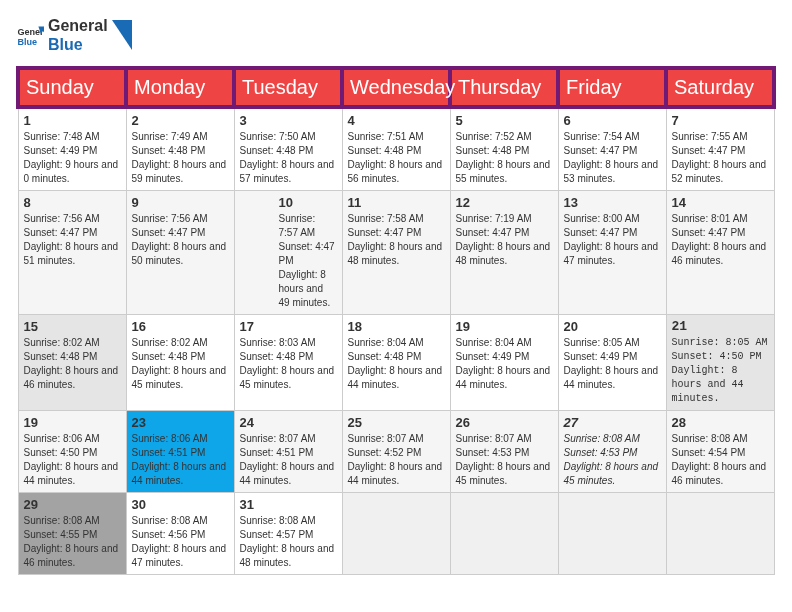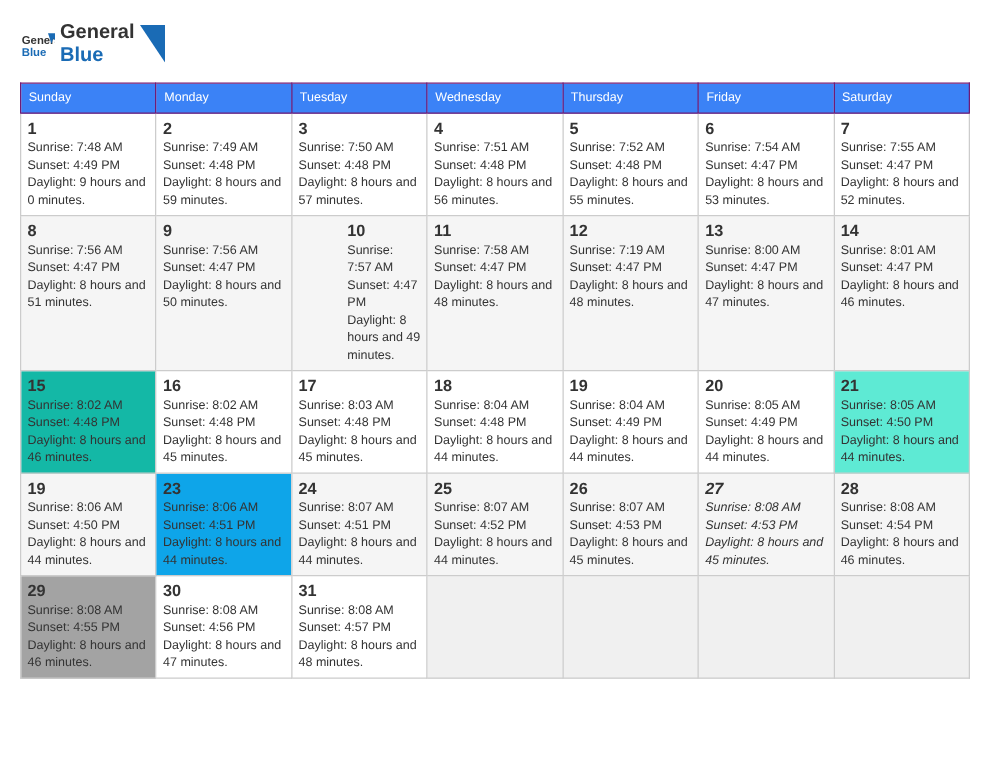--- a/index.html
+++ b/index.html
@@ -36,27 +36,27 @@
     .location {
       font-size: 16px;
       color: #555;
     }
     table {
       width: 100%;
       border-collapse: collapse;
       table-layout: fixed;
     }
     th {
-      background-color: #3b82f6;
+      background-color: #ef4444;
       color: #fff;
       text-align: left;
       padding: 6px 6px;
-      font-size: 10px;
+      font-size: 20px;
       font-weight: normal;
-      border: 1px solid #701a75;
+      border: 4px solid #701a75;
     }
     td {
       border: 1px solid #ccc;
       vertical-align: top;
       padding: 4px 5px;
       font-size: 10.5px;
       color: #333;
       height: 80px;
     }
     .day-num {
@@ -230,21 +230,21 @@
         <td style="background-color: rgb(245, 245, 245);">
         <span class="day-num">14</span>
         <div class="cell-info">
           <span>Sunrise: 8:01 AM</span><br>
           <span>Sunset: 4:47 PM</span><br>
           <span>Daylight: 8 hours and 46 minutes.</span>
         </div>
       </td>
       </tr>
       <tr>
-        <td style="background-color: #14b8a6;">
+        <td style="background-color: #e5e5e5;">
         <span class="day-num">15</span>
         <div class="cell-info">
           <span>Sunrise: 8:02 AM</span><br>
           <span>Sunset: 4:48 PM</span><br>
           <span>Daylight: 8 hours and 46 minutes.</span>
         </div>
       </td>
         <td style="background-color: rgb(255, 255, 255);">
         <span class="day-num">16</span>
         <div class="cell-info">
@@ -278,21 +278,21 @@
         </div>
       </td>
         <td style="background-color: rgb(255, 255, 255);">
         <span class="day-num">20</span>
         <div class="cell-info">
           <span>Sunrise: 8:05 AM</span><br>
           <span>Sunset: 4:49 PM</span><br>
           <span>Daylight: 8 hours and 44 minutes.</span>
         </div>
       </td>
-        <td style="background-color: #5eead4;">
+        <td style="background-color: #e5e5e5; font-family: Liberation Mono, monospace;">
         <span class="day-num">21</span>
         <div class="cell-info">
           <span>Sunrise: 8:05 AM</span><br>
           <span>Sunset: 4:50 PM</span><br>
           <span>Daylight: 8 hours and 44 minutes.</span>
         </div>
       </td>
       </tr>
       <tr>
         <td style="background-color: rgb(245, 245, 245);">

